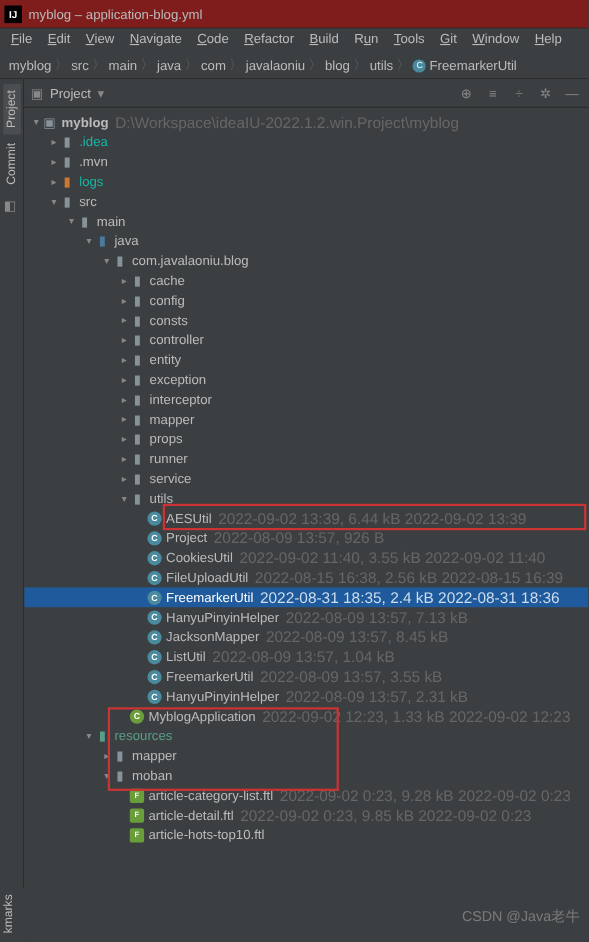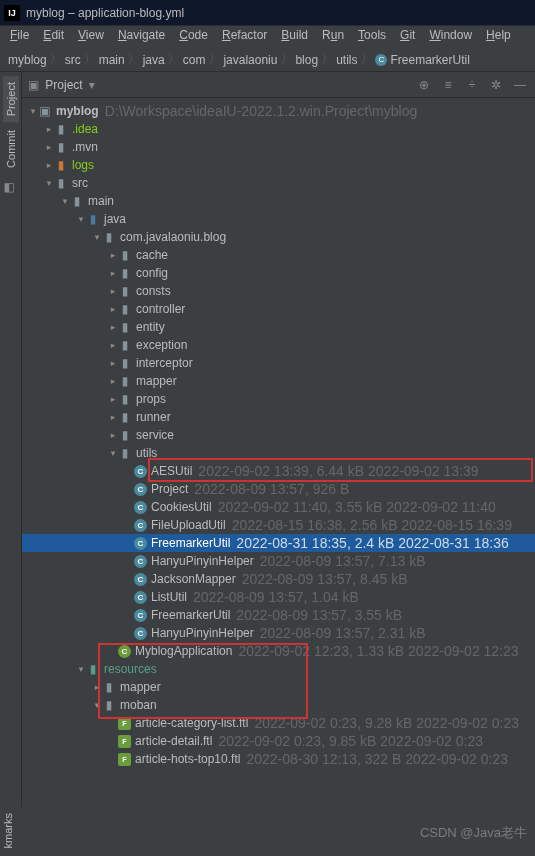--- a/index.html
+++ b/index.html
@@ -1,17 +1,17 @@
 <!DOCTYPE html>
 <html><head>
 <meta charset="utf-8">
 <style>
 *{margin:0;padding:0;box-sizing:border-box;font-family:"Segoe UI",Arial,sans-serif;font-size:12px;user-select:none}
 body{background:#3c3f41;color:#bbbbbb;width:535px;height:856px;overflow:hidden;position:relative}
-.title-bar{height:26px;background:#0f172a;display:flex;align-items:center;padding:0 4px;border-bottom:1px solid #2b2b2b}
+.title-bar{height:26px;background:#7f1d1d;display:flex;align-items:center;padding:0 4px;border-bottom:1px solid #2b2b2b}
 .app-icon{width:16px;height:16px;background:#000;color:#fff;font-weight:bold;font-size:9px;display:flex;align-items:center;justify-content:center;margin-right:6px}
 .title-text{color:#bbbbbb;font-size:12px}
 .menu-bar{height:22px;background:#3c3f41;display:flex;padding:0 4px;gap:2px}
 .menu-item{padding:2px 6px;color:#bbbbbb;cursor:pointer}
 .menu-item .ul{text-decoration:underline}
 .breadcrumb{height:24px;background:#3c3f41;display:flex;align-items:center;padding:0 8px;border-bottom:1px solid #2b2b2b;overflow:hidden;white-space:nowrap}
 .crumb{color:#bbbbbb;cursor:pointer;display:inline-flex;align-items:center}
 .crumb-sep{color:#666;margin:0 3px}
 .crumb .cicon{width:12px;height:12px;border-radius:50%;background:#4a8a9e;color:#fff;font-size:8px;display:inline-flex;align-items:center;justify-content:center;margin-right:3px}
 .main-area{display:flex;height:calc(100% - 72px);position:relative}
@@ -32,21 +32,21 @@
 .indent{display:inline-block}
 .arrow{width:10px;display:inline-block;color:#888;font-size:9px;text-align:center}
 .icon{width:14px;height:14px;display:inline-flex;align-items:center;justify-content:center;margin-right:4px}
 .icon.folder{color:#87939a}
 .icon.folder-blue{color:#4a7a9e}
 .icon.folder-orange{color:#cc7832}
 .icon.folder-teal{color:#5a9e8a}
 .icon.class{width:13px;height:13px;border-radius:50%;background:#4a8a9e;color:#fff;font-size:8px;font-weight:bold}
 .icon.ftl{width:13px;height:13px;background:#6a9e3a;color:#fff;font-size:7px;font-weight:bold;border-radius:2px}
 .name{color:#bbbbbb}
-.name.orange{color:#84cc16}
+.name.orange{color:#14b8a6}
 .name.teal{color:#5a9e8a}
 .meta{color:#666;margin-left:6px;font-size:14px}
 .highlight-box{position:absolute;border:2px solid #cc3333;pointer-events:none;z-index:10}
 .hb1{left:148px;top:386px;width:385px;height:24px}
 .hb2{left:98px;top:571px;width:210px;height:76px}
 .watermark{position:absolute;right:8px;bottom:14px;color:#aaa;font-size:13px;opacity:0.55;z-index:20}
 .bottom-rail{position:absolute;left:0;bottom:0;width:22px;background:#3c3f41}
 .bottom-rail .rail-tab{writing-mode:vertical-rl;transform:rotate(180deg);padding:6px 2px;color:#bbbbbb;font-size:11px}
 </style>
 </head>
@@ -330,21 +330,20 @@
       <div class="tree-row">
           <span class="indent" style="width:96px"></span>
           <span class="icon ftl">F</span>
           <span class="name">article-detail.ftl</span>
           <span class="meta">2022-09-02 0:23, 9.85 kB 2022-09-02 0:23</span>
         </div>
       <div class="tree-row">
           <span class="indent" style="width:96px"></span>
           <span class="icon ftl">F</span>
           <span class="name">article-hots-top10.ftl</span>
-          <span class="meta">2022-08-30 12:13, 322 B 2022-09-02 0:23</span>
         </div>
 
       <div class="highlight-box hb1"></div>
       <div class="highlight-box hb2"></div>
     </div>
   </div>
 </div>
 
 <div class="bottom-rail">
   <div class="rail-tab">kmarks</div>

